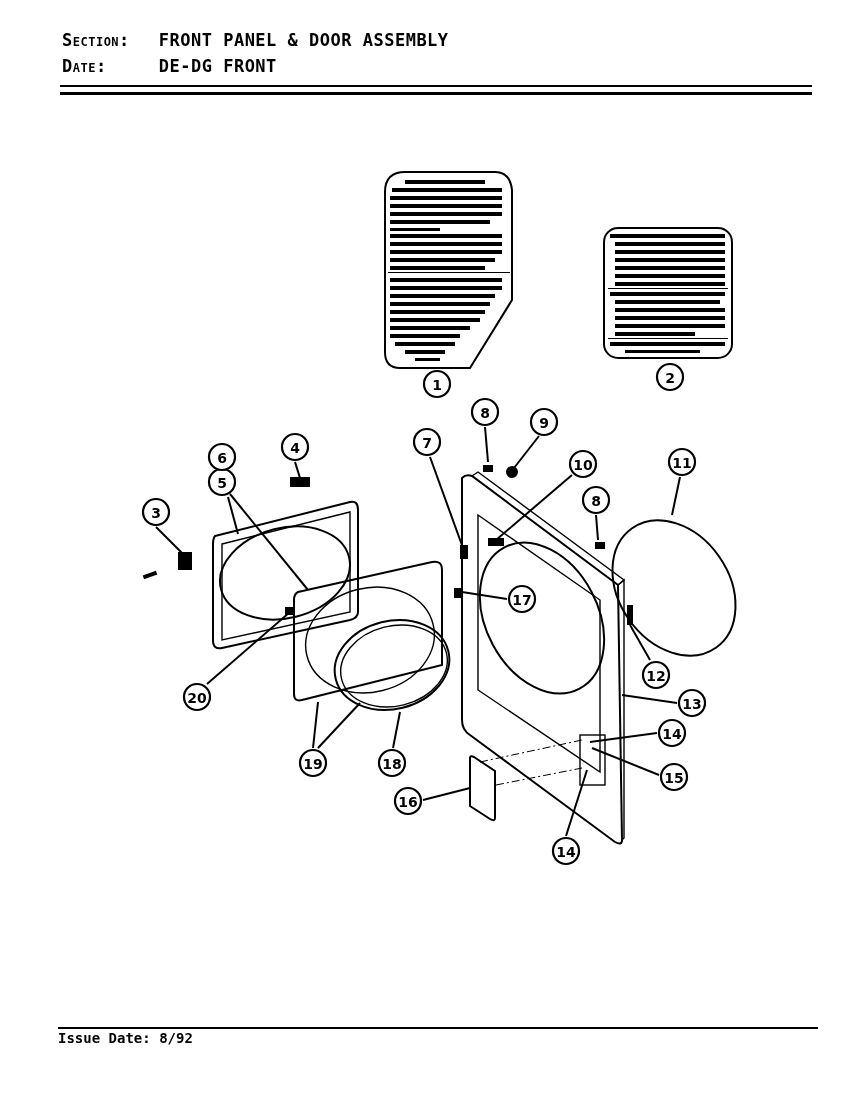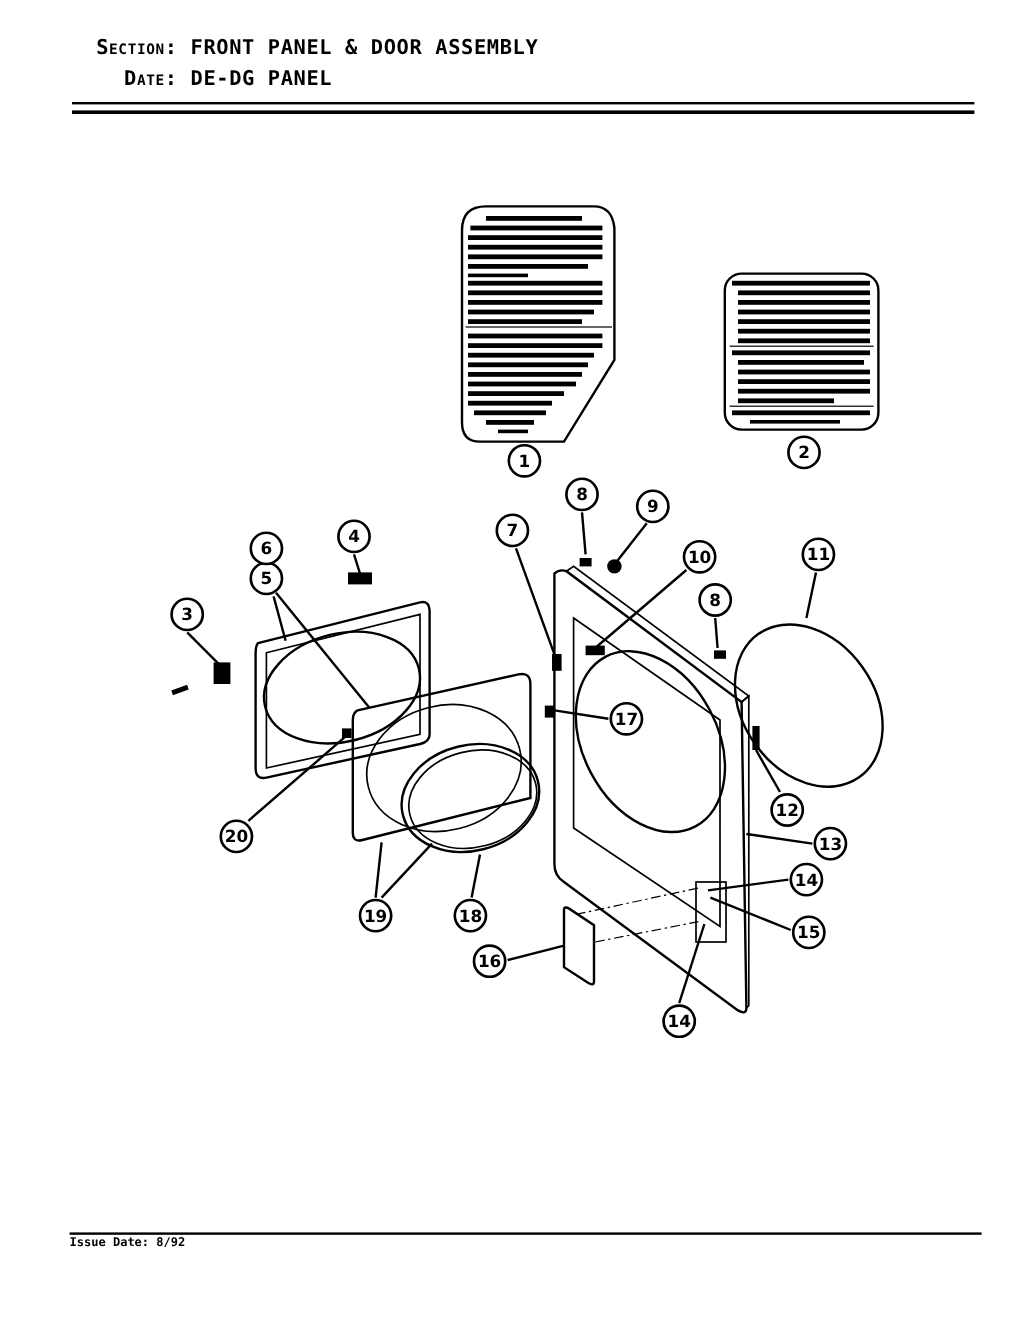--- a/index.html
+++ b/index.html
@@ -1,42 +1,42 @@
 <!DOCTYPE html>
 <html><head>
 <meta charset="utf-8">
 <style>
   html, body { margin:0; padding:0; background:#fff; }
   body { width:848px; height:1100px; position:relative; overflow:hidden; font-family:"DejaVu Sans", sans-serif; color:#000; }
-  .hdr { position:absolute; left:62px; font-family:"DejaVu Sans Mono", monospace; font-weight:bold; font-size:17px; letter-spacing:0.5px;text-align:right; }
+  .hdr { position:absolute; left:62px; font-family:"DejaVu Sans Mono", monospace; font-weight:bold; font-size:17px; letter-spacing:0.5px; }
   .hdr .lbl { display:inline-block; width:86px; font-variant:small-caps; }
   #h-section { top:30px; }
   #h-model { top:56px; }
   .rule { position:absolute; left:60px; width:752px; background:#000; }
   #rule1 { top:85px; height:2px; }
   #rule2 { top:92px; height:3px; }
   #footer-rule { position:absolute; left:58px; top:1027px; width:760px; height:2px; background:#000; }
-  #footer { position:absolute; left:58px; top:1030px; font-family:"DejaVu Sans Mono", monospace; font-weight:bold; font-size:10px; }
+  #footer { position:absolute; left:58px; top:1030px; font-family:"DejaVu Sans Mono", monospace; font-weight:bold; font-size:14px; }
   svg#diagram { position:absolute; left:0; top:0; width:848px; height:1100px; }
   .callout circle { fill:#fff; stroke:#000; stroke-width:2.2; }
   .callout text { font-family:"DejaVu Sans", sans-serif; font-weight:bold; font-size:14px; text-anchor:middle; dominant-baseline:central; }
   .ln { stroke:#000; stroke-width:2; fill:none; }
   .thin { stroke:#000; stroke-width:1.4; fill:none; }
   .dash { stroke:#000; stroke-width:1; fill:none; stroke-dasharray:8 3 2 3; }
 </style>
 </head>
 <body>
 
 <div class="hdr" id="h-section">
   <span class="lbl">Section:</span>
   <span>FRONT PANEL &amp; DOOR ASSEMBLY</span>
 </div>
 <div class="hdr" id="h-model">
   <span class="lbl">Date:</span>
-  <span>DE-DG PANEL</span>
+  <span>DE-DG FRONT</span>
 </div>
 <div class="rule" id="rule1"></div>
 <div class="rule" id="rule2"></div>
 
 <svg id="diagram" viewBox="0 0 848 1100">
 
   <g>
     <path d="M405,172 L495,172 Q510,172 512,190 L512,300 L470,368 L400,368 Q385,368 385,352 L385,192 Q385,172 405,172 Z" class="ln"></path>
     <g fill="#000">
       <rect x="405" y="180" width="80" height="4"></rect>

